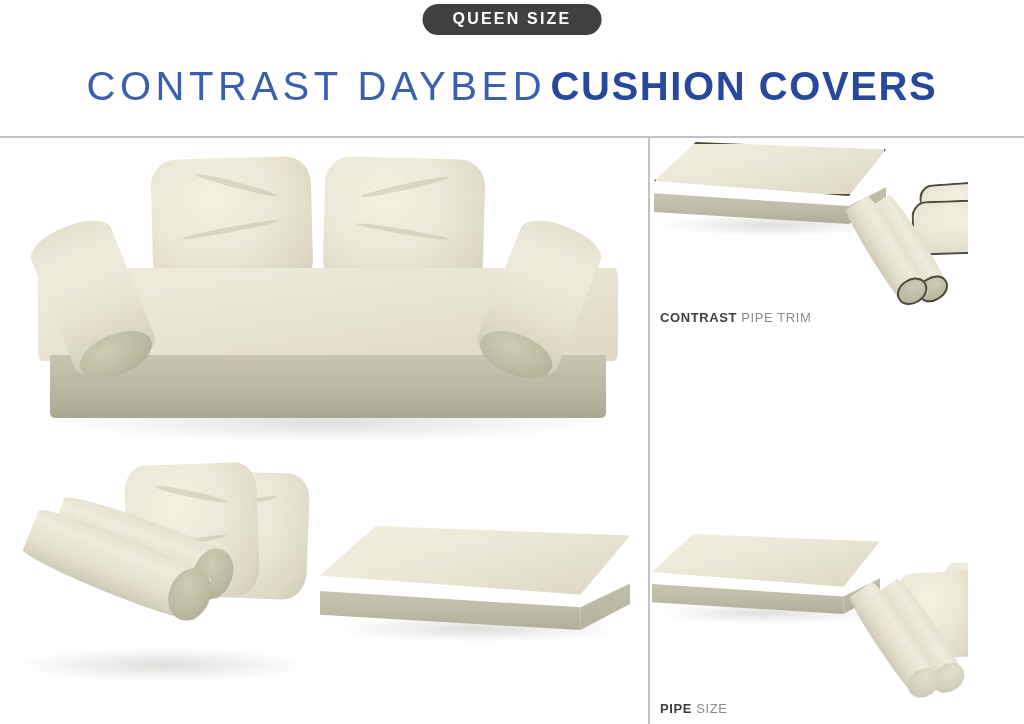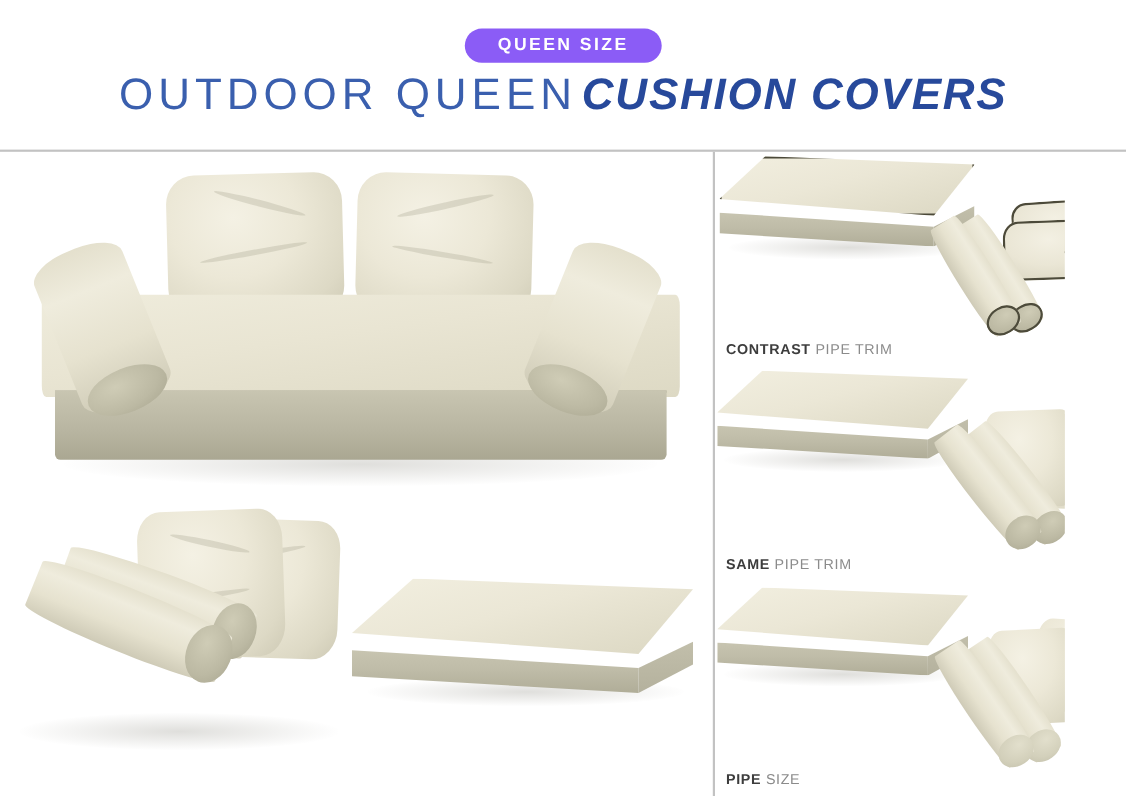--- a/index.html
+++ b/index.html
@@ -23,24 +23,24 @@
   .header {
     position: absolute;
     top: 0; left: 0;
     width: 1024px;
     height: 136px;
     background: #ffffff;
   }
 
   .badge {
     position: absolute;
-    top: 26px;
+    top: 4px;
     left: 50%;
     transform: translateX(-50%);
-    background: #8b5cf6;
+    background: #404040;
     color: #ffffff;
     border-radius: 999px;
     padding: 7px 30px 8px 30px;
     font-size: 16px;
     font-weight: bold;
     letter-spacing: 2.2px;
     line-height: 1;
     white-space: nowrap;
   }
 
@@ -58,21 +58,20 @@
     font-weight: 300;
     color: #3a5fae;
     letter-spacing: 4.5px;
     font-stretch: condensed;
   }
   .headline .bold {
     font-size: 40px;
     font-weight: bold;
     color: #27499b;
     letter-spacing: 1.6px;
-    font-style: italic;
   }
 
   .rule-h {
     position: absolute;
     left: 0;
     top: 136px;
     width: 1024px;
     height: 2px;
     background: #c2c2c2;
   }
@@ -246,21 +245,21 @@
 </style>
 </head>
 <body>
 
 <div class="page">
 
   <div class="header">
     <div class="badge">QUEEN SIZE</div>
 
     <div class="headline">
-      <span class="light">OUTDOOR QUEEN</span>
+      <span class="light">CONTRAST DAYBED</span>
       <span class="bold">CUSHION COVERS</span>
     </div>
   </div>
   <div class="rule-h"></div>
 
   <div class="left-region">
 
     <div style="position:absolute; left:28px; top:12px; width:600px; height:290px;">
 
       <div class="shadow" style="left:30px; top:252px; width:540px; height:40px;"></div>
@@ -358,50 +357,20 @@
         <div class="body"></div>
         <div class="cap" style="right:-3%; top:4%; width:22%; height:92%;"></div>
       </div>
 
       <div class="panel-label">
         <span class="strong">CONTRAST</span>
         <span class="weak">PIPE TRIM</span>
       </div>
     </div>
 
-    <div class="variant-panel p1">
-      <div class="shadow" style="left:10px; top:74px; width:216px; height:22px;"></div>
-
-      <div class="slab" style="left:4px; top:4px; width:228px; height:80px;">
-        <div class="face-top"></div>
-        <div class="face-front"></div>
-        <div class="face-right"></div>
-      </div>
-
-      <div class="pillow" style="left:288px; top:44px; width:84px; height:86px; transform:rotate(3deg);">
-        <div class="face"></div>
-      </div>
-      <div class="pillow" style="left:248px; top:40px; width:82px; height:88px; transform:rotate(-2deg);">
-        <div class="face"></div>
-      </div>
-
-      <div class="bolster" style="left:214px; top:88px; width:122px; height:36px; transform:rotate(52deg);">
-        <div class="body"></div>
-        <div class="cap" style="right:-3%; top:4%; width:22%; height:92%;"></div>
-      </div>
-      <div class="bolster" style="left:188px; top:92px; width:124px; height:36px; transform:rotate(52deg);">
-        <div class="body"></div>
-        <div class="cap" style="right:-3%; top:4%; width:22%; height:92%;"></div>
-      </div>
-
-      <div class="panel-label">
-        <span class="strong">SAME</span>
-        <span class="weak">PIPE TRIM</span>
-      </div>
-    </div>
 
     <div class="variant-panel p2">
       <div class="shadow" style="left:10px; top:74px; width:216px; height:22px;"></div>
 
       <div class="slab" style="left:4px; top:6px; width:228px; height:80px;">
         <div class="face-top"></div>
         <div class="face-front"></div>
         <div class="face-right"></div>
       </div>
 

